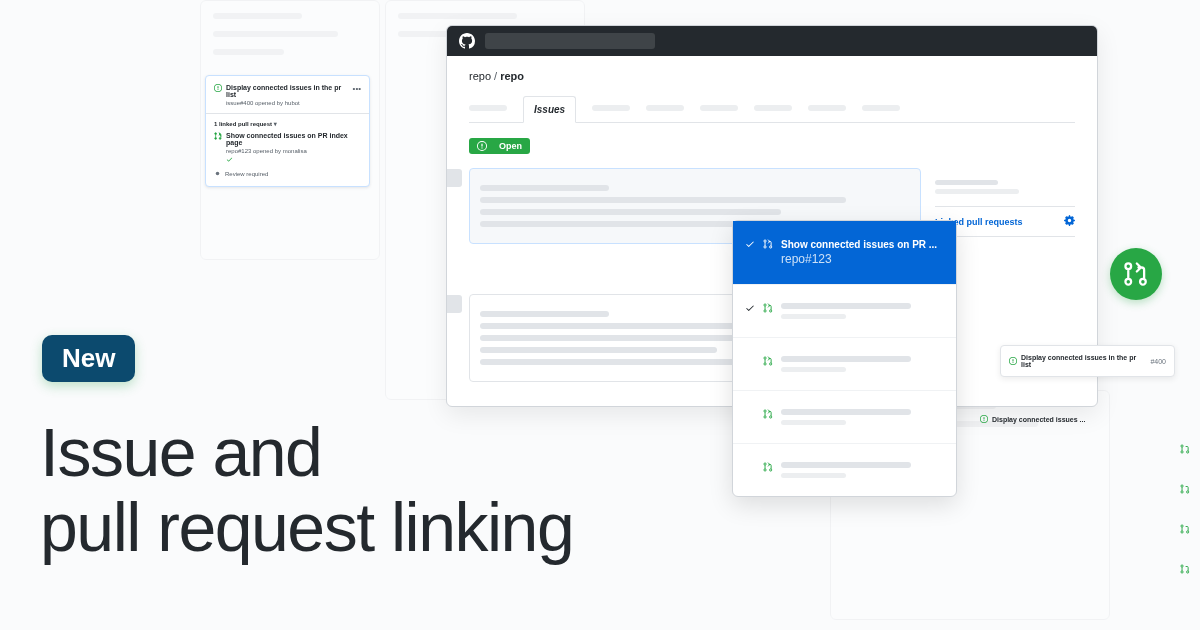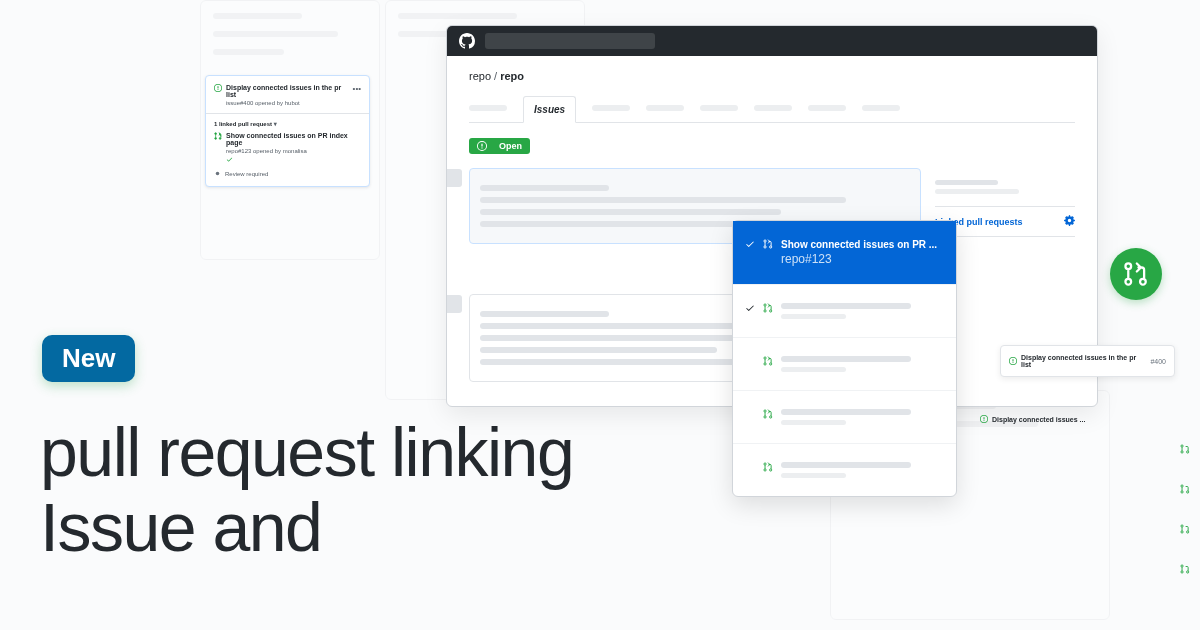--- a/index.html
+++ b/index.html
@@ -60,21 +60,21 @@
   .link-item .ghost2 { height: 5px; background: #eceef0; border-radius: 3px; width: 40%; }
   
   
   .side-card { position: absolute; left: 1000px; top: 345px; width: 175px; background: #fff; border: 1px solid #e1e4e8; border-radius: 4px; padding: 8px; font-size: 7px; box-shadow: 0 2px 6px rgba(0,0,0,.08); z-index: 4; }
   .side-card-row { display: flex; align-items: center; gap: 4px; }
   .side-card-title { font-weight: 600; color: #24292e; }
   .side-card-num { color: #6a737d; }
   .side-mini { position: absolute; left: 980px; top: 415px; font-size: 7px; display: flex; align-items: center; gap: 4px; z-index: 4; }
   
   
-  .hero-badge { position: absolute; left: 42px; top: 335px; background: #0369a1; color: #fff; font-size: 26px; font-weight: 600; padding: 8px 20px; border-radius: 10px; box-shadow: 0 4px 12px rgba(46,164,79,.3); }
+  .hero-badge { position: absolute; left: 42px; top: 335px; background: #0c4a6e; color: #fff; font-size: 26px; font-weight: 600; padding: 8px 20px; border-radius: 10px; box-shadow: 0 4px 12px rgba(46,164,79,.3); }
   .hero-title { position: absolute; left: 40px; top: 415px; font-size: 68px; line-height: 1.1; letter-spacing: -1.5px; color: #24292e; font-weight: 400; }
   
   
   .pr-circle { position: absolute; left: 1110px; top: 248px; width: 52px; height: 52px; background: #28a745; border-radius: 50%; display: flex; align-items: center; justify-content: center; z-index: 6; box-shadow: 0 3px 8px rgba(40,167,69,.3);}
   
   
   .icon { display: inline-block; flex-shrink: 0; }
   
   
   .tiny-pr { position: absolute; z-index: 4; }
@@ -288,15 +288,15 @@
     </svg></div>
 
 <div class="pr-circle">
   <svg width="26" height="26" viewBox="0 0 16 16">
       <path stroke="#fff" stroke-width="1.4" fill="none" stroke-linecap="round" stroke-linejoin="round" d="M3.25 1.5a1.75 1.75 0 100 3.5 1.75 1.75 0 000-3.5zm0 9.5a1.75 1.75 0 100 3.5 1.75 1.75 0 000-3.5zM3.25 5v6M9.5 4h2A1.5 1.5 0 0113 5.5V11m-.75 0a1.75 1.75 0 100 3.5 1.75 1.75 0 000-3.5zM8.5 1.5L11 4 8.5 6.5"></path>
     </svg>
 </div>
 
 <div class="hero-badge">New</div>
 <div class="hero-title">
+  <div>Issue and</div>
   <div>pull request linking</div>
-  <div>Issue and</div>
 </div>
 
 </body></html>

